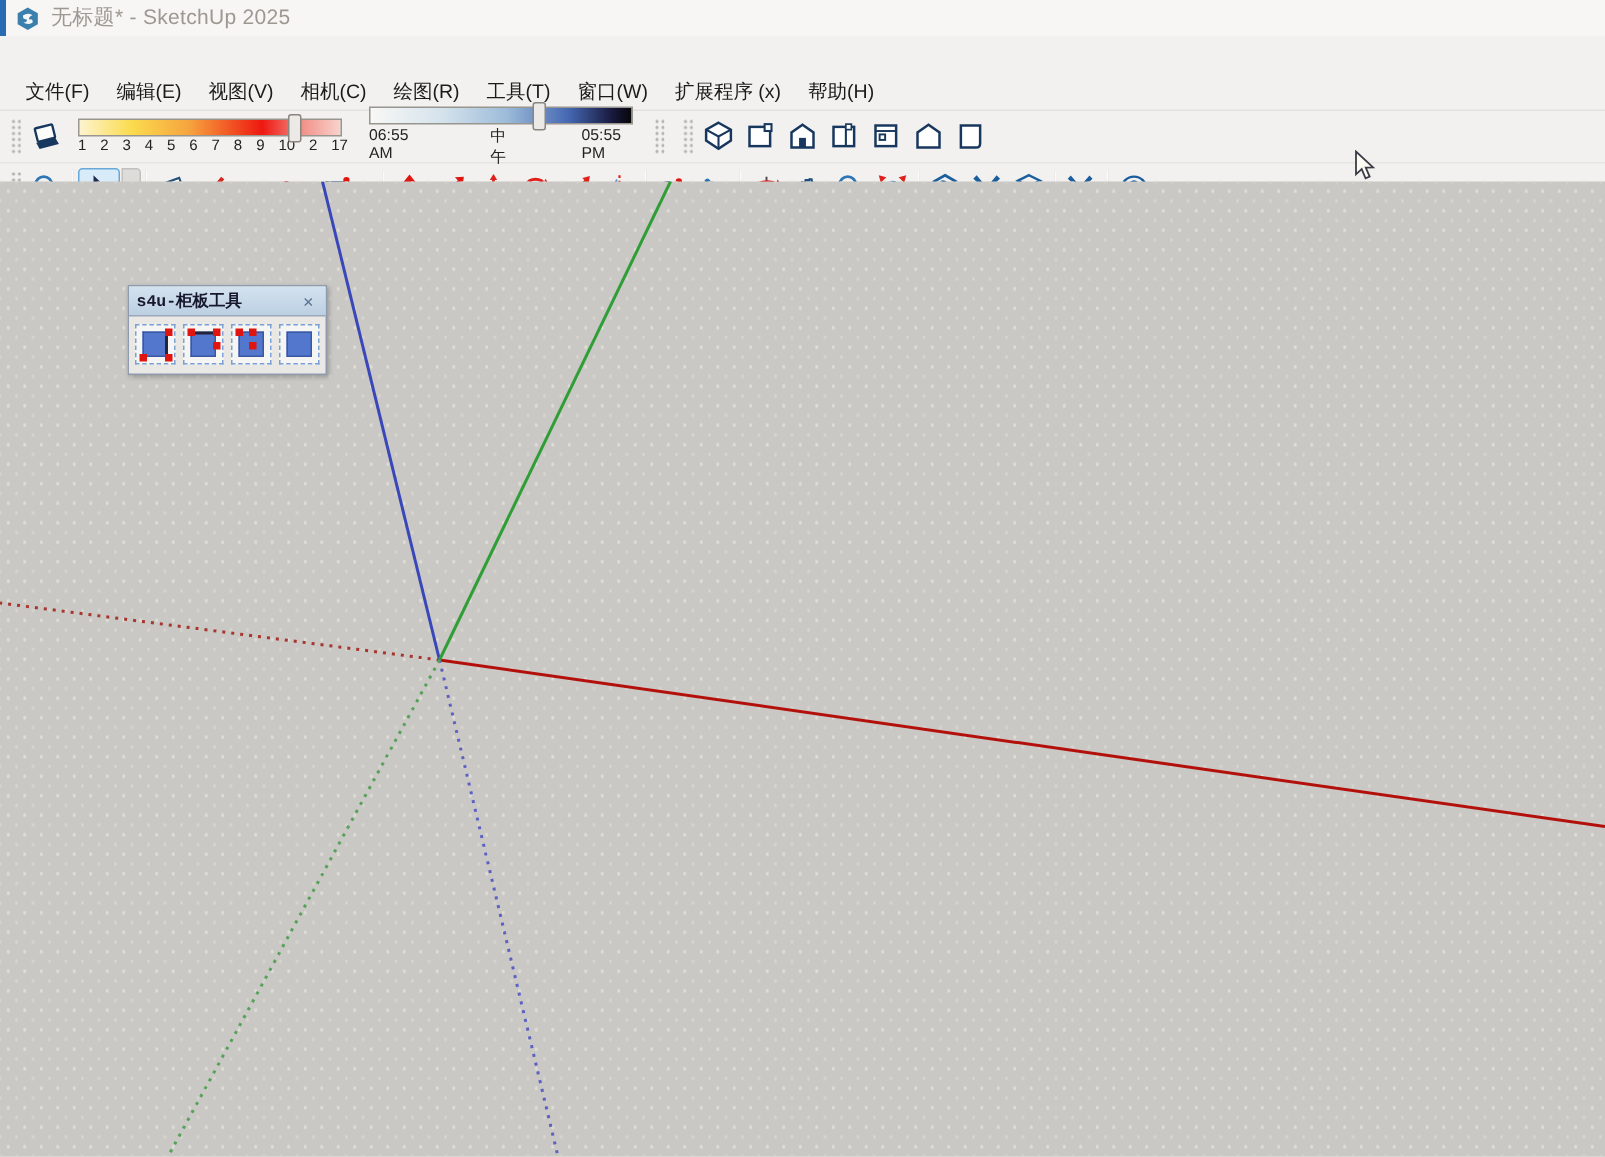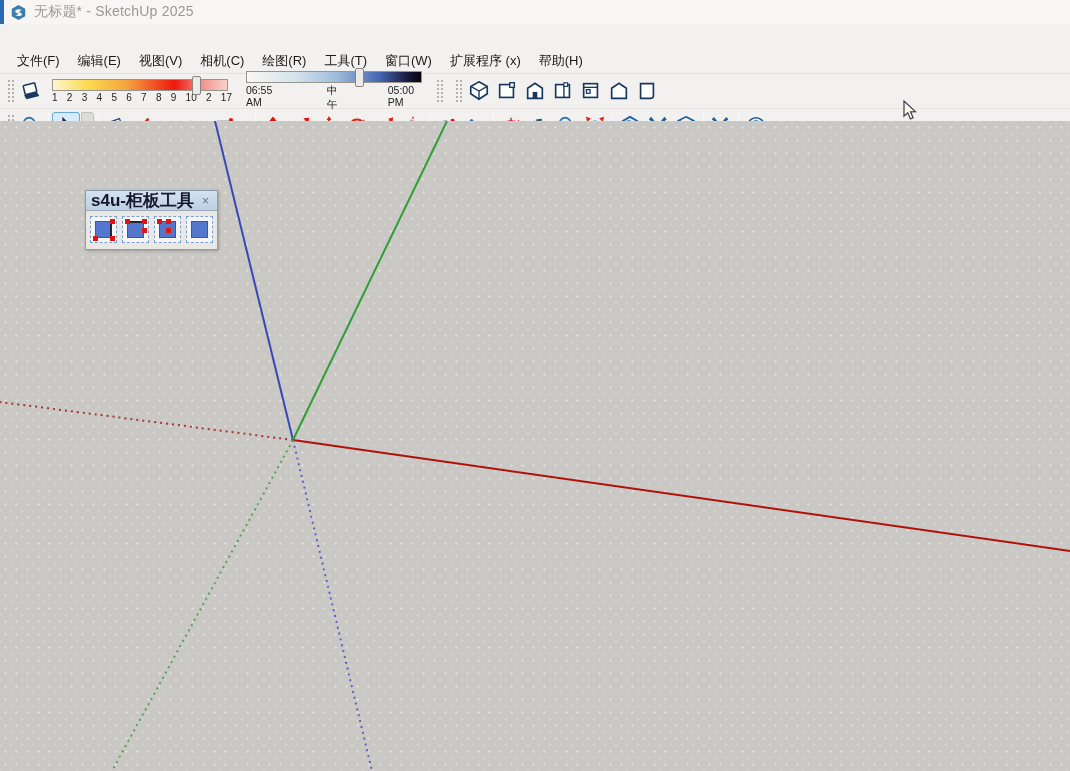--- a/index.html
+++ b/index.html
@@ -40,21 +40,21 @@
   
   .canvas { position:absolute; left:0; top:121px; width:1070px; height:650px;
     background-color:#c9c8c4;
     background-image:radial-gradient(circle,#dedcd5 1px, transparent 1.3px), radial-gradient(circle,#d5d3cc 1px, transparent 1.3px);
     background-size:11px 13px, 11px 13px; background-position:0 0, 5.5px 6.5px; }
   .axes-svg { position:absolute; left:0; top:0; width:1070px; height:650px; }
 
   
   .s4u-panel { position:absolute; left:85px; top:69px; width:133px; border:1px solid #8f9bae; background:#e9e8e5; box-shadow:1px 1px 3px rgba(0,0,0,0.25); }
   .s4u-title { height:20px; background:linear-gradient(#d4e2ef,#bcd0e2); display:flex; align-items:center; justify-content:space-between; padding:0 5px; border-bottom:1px solid #9aa7ba; }
-  .s4u-title-text { font-size:17px; font-weight:bold; color:#17172e; }
+  .s4u-title-text { font-size:11px; font-weight:bold; color:#17172e;font-family:Liberation Mono, monospace; }
   .s4u-close { font-size:12px; color:#5a7494; line-height:1; padding:1px 3px; cursor:default; }
   .s4u-body { display:flex; gap:5px; padding:5px 4px 6px 4px; }
   .s4u-btn { position:relative; width:27px; height:27px; background:#f5f5f3; border:1px dashed #7ba0d6; }
   .s4u-sq { position:absolute; left:4px; top:4px; width:17px; height:17px; background:#5377cd; border:1px solid #3a57a2; }
   .s4u-dot { position:absolute; width:5px; height:5px; background:#e01510; }
 
   
   .cursor { position:absolute; left:903px; top:100px; width:16px; height:22px; }
 </style>
 </head>
@@ -110,21 +110,21 @@
         <span>17</span>
       </div>
   </div>
   <div class="slider-group">
     <div class="slider-track time-track">
       <div class="slider-handle" id="time-handle" style="left: calc(65% - 5px);"></div>
     </div>
     <div class="time-row" id="time-labels">
         <span>06:55 AM</span>
         <span>中午</span>
-        <span>05:00 PM</span>
+        <span>05:55 PM</span>
       </div>
   </div>
   <div class="grip"></div>
   <div class="views-group" id="views-group">
     <div class="grip"></div>
   <div class="tb-btn">
         <svg viewBox="0 0 24 24">
           <path d="M12 2 L21 7 L21 15 L12 21 L3 15 L3 7 Z" fill="#fff" stroke="#17375e" stroke-width="1.8"></path>
           <path d="M3 7 L12 12 L21 7 M12 12 L12 21" stroke="#17375e" stroke-width="1.5" fill="none"></path>
         </svg>

